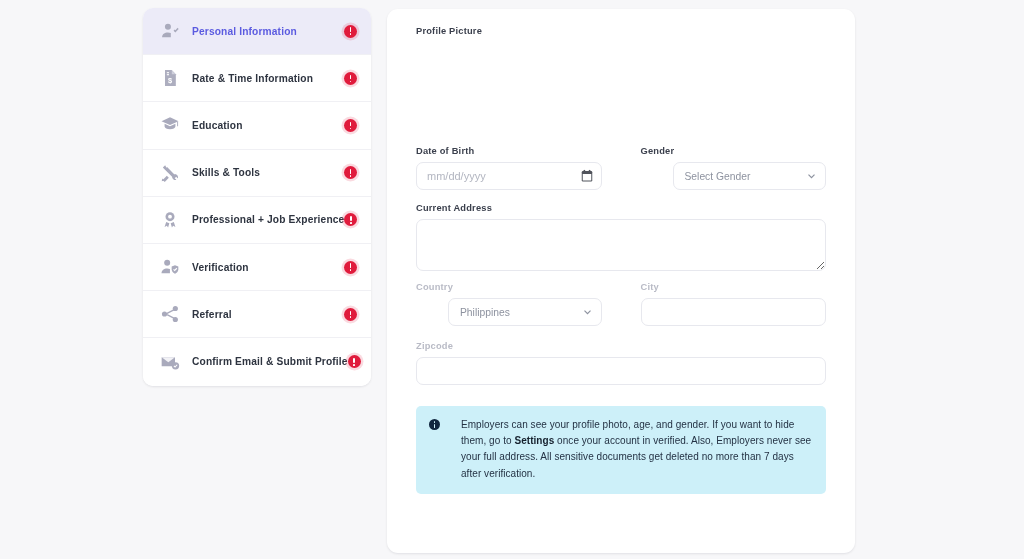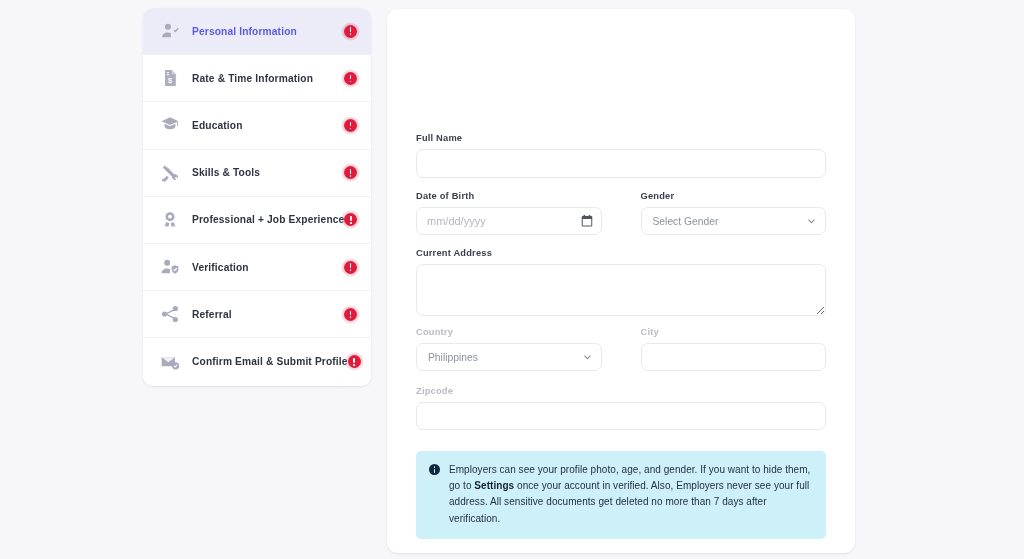--- a/index.html
+++ b/index.html
@@ -116,21 +116,21 @@
     padding-right: 30px;
   }
   .cal-icon {
     position: absolute; right: 9px; top: 50%;
     transform: translateY(-50%);
     width: 12px; height: 13px;
     pointer-events: none;
   }
   .cal-icon svg { display: block; width: 12px; height: 13px; fill: #51545c; }
 
-  .select-wrap { position: relative; }
+  .select-wrap { position: relative; margin-left: 32px; }
   .select-box {
     width: 100%; height: 28px;
     border: 1px solid #e7e8ee; border-radius: 7px;
     background: #fff;
     display: flex; align-items: center;
     padding: 0 26px 0 11px;
     font-size: 10.3px; color: #8d929f;
     cursor: pointer;
   }
   .chev {
@@ -158,21 +158,21 @@
   .spacer-12 { height: 13px; }
   .spacer-14 { height: 15px; }
 
   
   .banner {
     margin-top: 21px;
     background: #cdf0f9;
     border-radius: 5px;
     padding: 11px 14px 12px 13px;
     display: flex;
-    gap: 9px;
+    gap: 21px;
   }
   .info-icon {
     flex: 0 0 11px;
     width: 11px; height: 11px;
     border-radius: 50%;
     background: #10253f;
     position: relative;
     margin-top: 2px;
   }
   .info-icon::before {
@@ -304,29 +304,24 @@
       </span>
       <span class="nav-label">Confirm Email &amp; Submit Profile</span>
       <span class="badge"></span>
     </div>
 
   </nav>
 
   <section class="panel">
 
     <div id="profile-picture-block">
+      <span class="lbl">Profile Picture</span>
       <div style="height:84px;"></div>
     </div>
 
-    <div>
-      <span class="lbl">Full Name</span>
-      <div class="row-full">
-        <input class="text-input" type="text" style="height: 29px;" value="">
-      </div>
-    </div>
 
     <div class="spacer-12"></div>
 
     <div class="two-col">
       <div class="col">
         <span class="lbl">Date of Birth</span>
         <div class="row-full date-wrap">
           <input class="text-input" type="text" placeholder="mm/dd/yyyy" style="">
           <span class="cal-icon">
             <svg viewBox="0 0 24 26">

